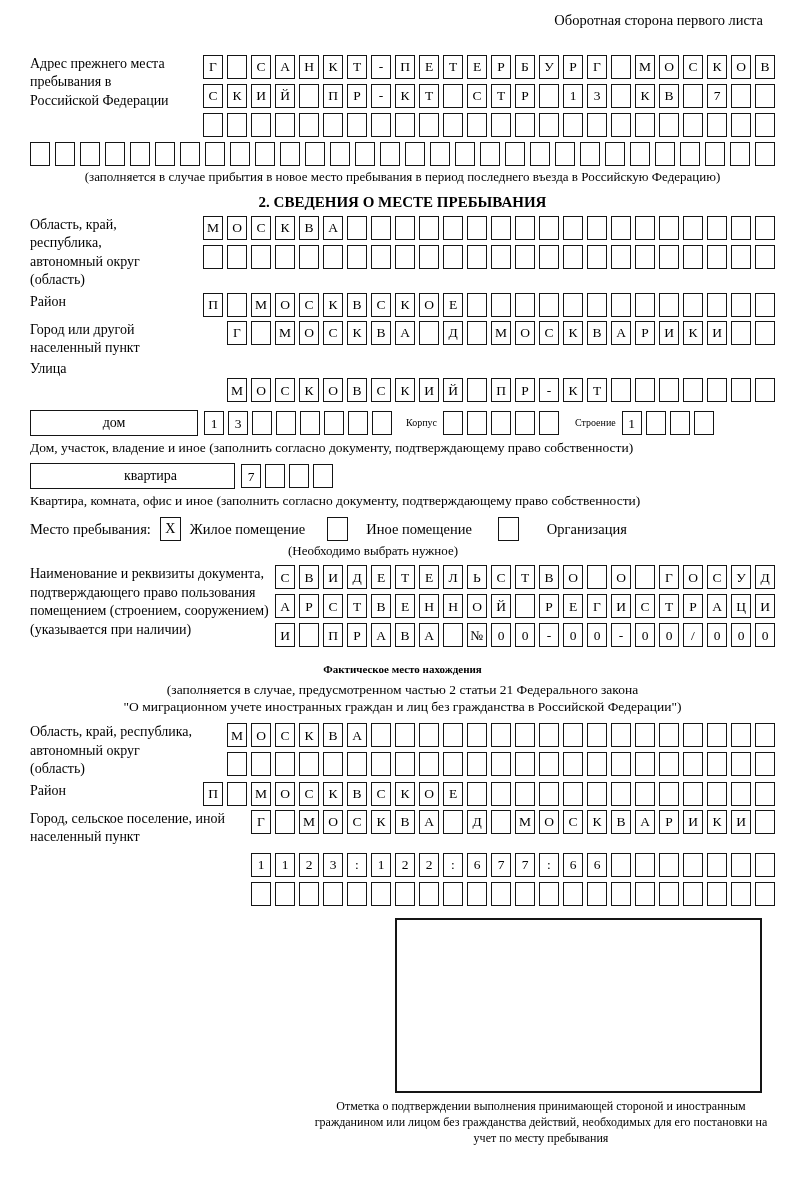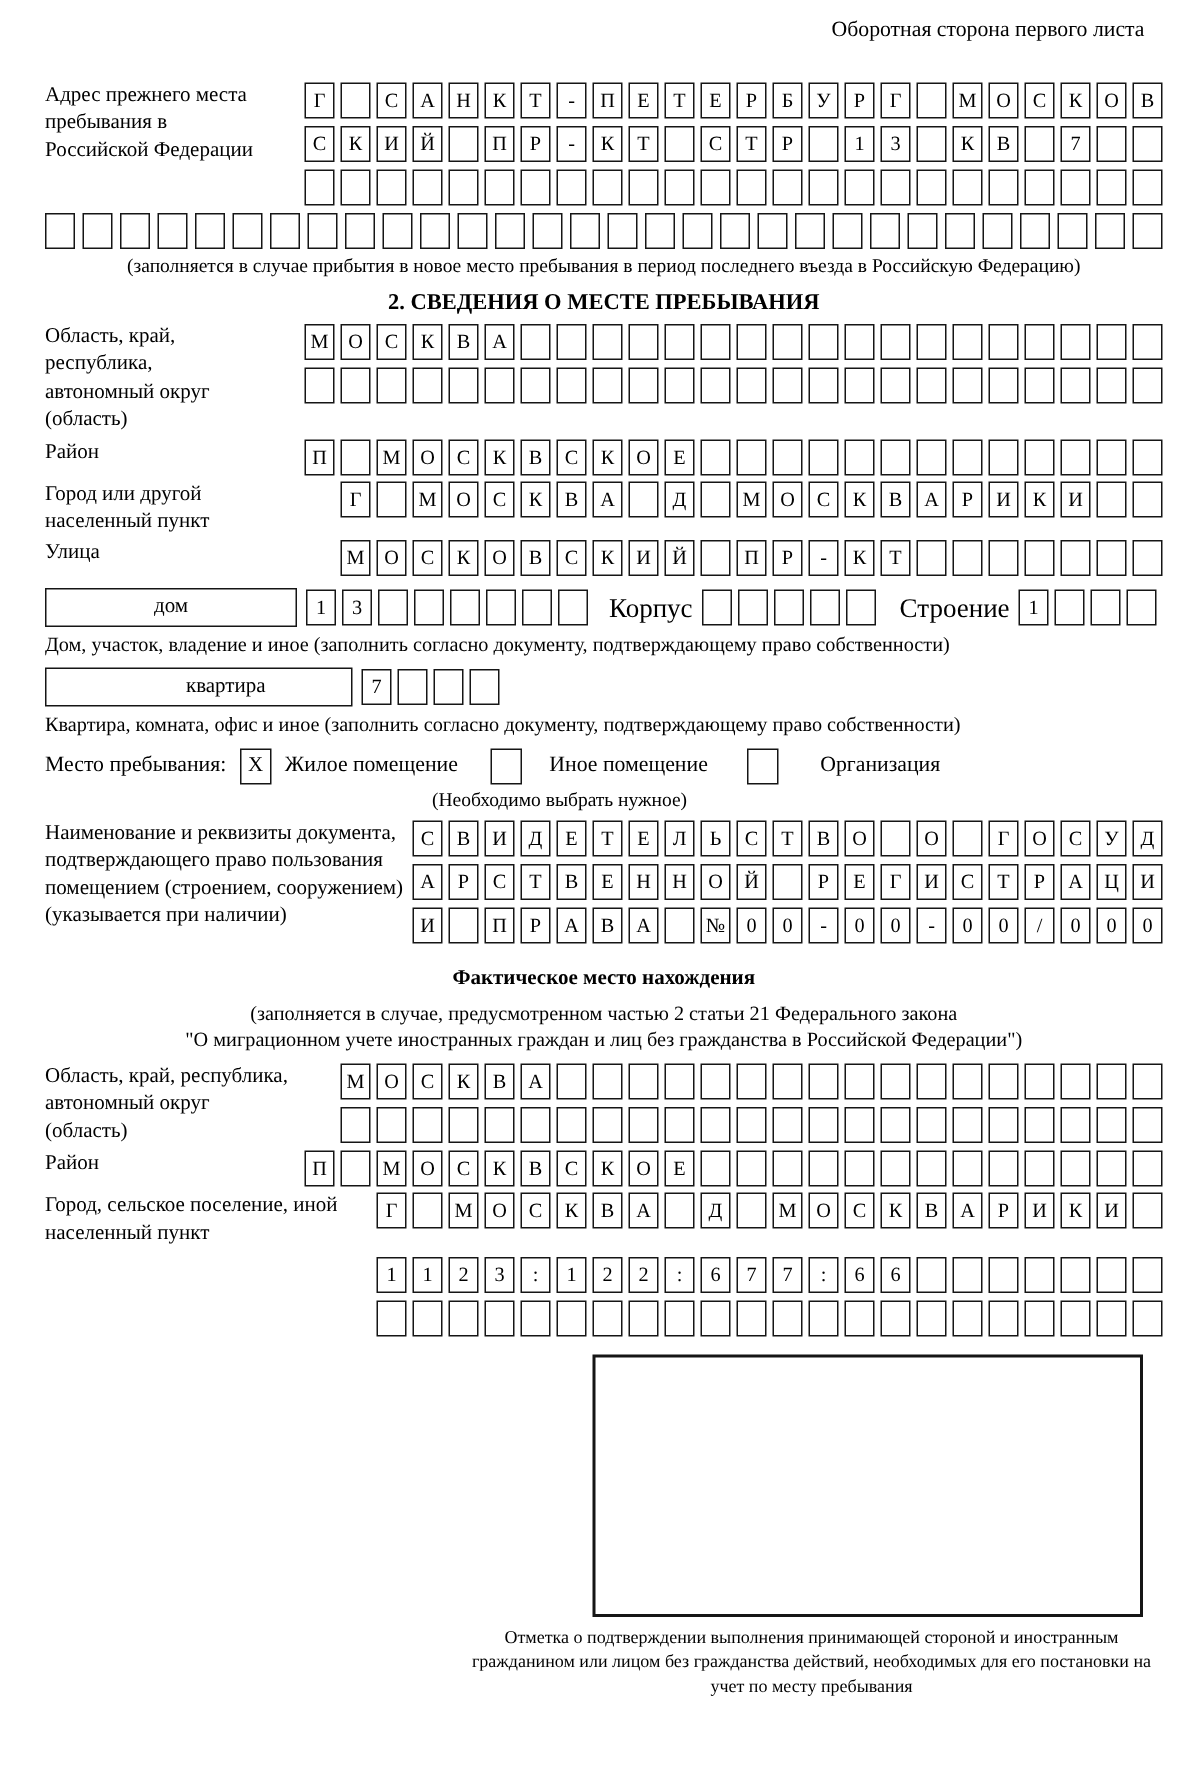--- a/index.html
+++ b/index.html
@@ -12,21 +12,21 @@
   .grids{margin-left:auto;display:flex;flex-direction:column;gap:5px;}
   .cgrid{display:flex;gap:4px;justify-content:flex-end;}
   .cgrid.spread{width:100%;justify-content:space-between;}
   .cell{width:20px;height:24px;box-sizing:border-box;border:1.6px solid #151515;
         display:flex;align-items:center;justify-content:center;
         font-size:13.5px;line-height:1;flex:0 0 auto;}
   .caption{font-size:13px;text-align:center;margin-top:3px;}
   .h2{font-weight:bold;font-size:15px;text-align:center;margin-top:9px;}
   .fieldbox{border:1.6px solid #151515;height:26px;box-sizing:border-box;
             display:flex;align-items:center;justify-content:center;font-size:14px;flex:0 0 auto;}
-  .inlinelbl{font-size:18px;line-height:26px;white-space:nowrap;}
+  .inlinelbl{font-size:10px;line-height:26px;white-space:nowrap;}
   .leftcap{font-size:13.5px;margin-top:4px;}
   .chk{width:21px;height:24px;box-sizing:border-box;border:1.6px solid #151515;
        display:inline-flex;align-items:center;justify-content:center;font-size:14px;flex:0 0 auto;}
   .mesto{display:flex;align-items:center;margin-top:8px;font-size:14.5px;}
   .stamp-wrap{display:flex;justify-content:flex-end;padding-right:13px;margin-top:12px;}
   .stamp{width:367px;height:175px;box-sizing:border-box;border:2px solid #151515;}
   .note-wrap{display:flex;justify-content:flex-end;margin-top:5px;}
   .note{width:468px;text-align:center;font-size:12px;line-height:1.35;}
 </style>
 </head>
@@ -269,21 +269,21 @@
           <span class="cell">Р</span>
           <span class="cell">И</span>
           <span class="cell">К</span>
           <span class="cell">И</span>
           <span class="cell"></span>
           <span class="cell"></span>
         </div>
       </div>
   </div>
 
-  <div class="frow" style="margin-top:2px;">
+  <div class="frow" style="margin-top:2px;flex-direction:column;">
     <div class="lbl">Улица</div>
     <div class="grids">
         <div class="cgrid">
           <span class="cell">М</span>
           <span class="cell">О</span>
           <span class="cell">С</span>
           <span class="cell">К</span>
           <span class="cell">О</span>
           <span class="cell">В</span>
           <span class="cell">С</span>
@@ -427,21 +427,21 @@
           <span class="cell">0</span>
           <span class="cell">0</span>
           <span class="cell">/</span>
           <span class="cell">0</span>
           <span class="cell">0</span>
           <span class="cell">0</span>
         </div>
     </div>
   </div>
 
-  <div class="h2" style="margin-top:16px;font-size:14px;">Фактическое место нахождения</div>
+  <div class="h2" style="margin-top:16px;font-size:11px;">Фактическое место нахождения</div>
   <div class="caption" style="margin-top:7px;font-size:13.5px;">(заполняется в случае, предусмотренном частью 2 статьи 21 Федерального закона</div>
   <div class="caption" style="margin-top:1px;font-size:13.5px;">"О миграционном учете иностранных граждан и лиц без гражданства в Российской Федерации")</div>
 
   <div class="frow" style="margin-top:8px;">
     <div class="lbl" style="width:168px;">Область, край, республика, автономный округ (область)</div>
     <div class="grids">
       <div class="cgrid">
           <span class="cell">М</span>
           <span class="cell">О</span>
           <span class="cell">С</span>

